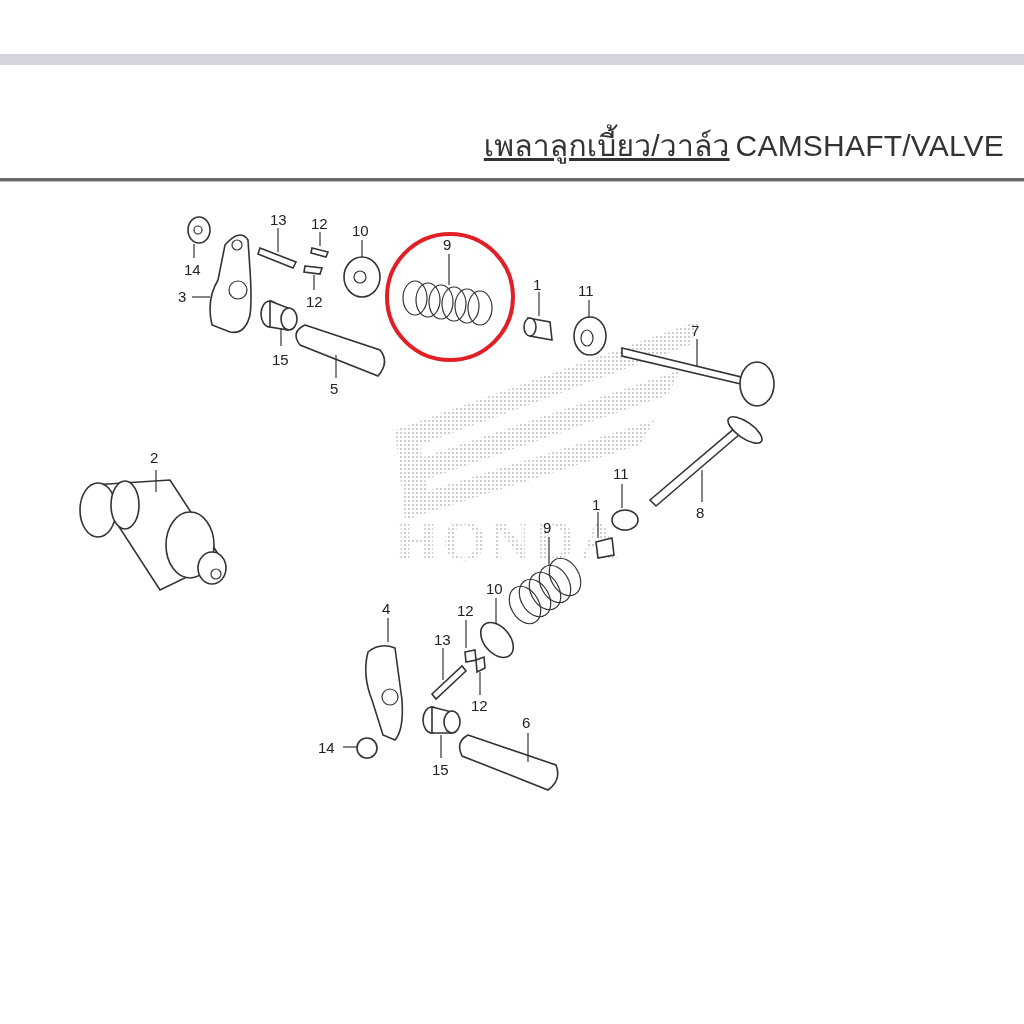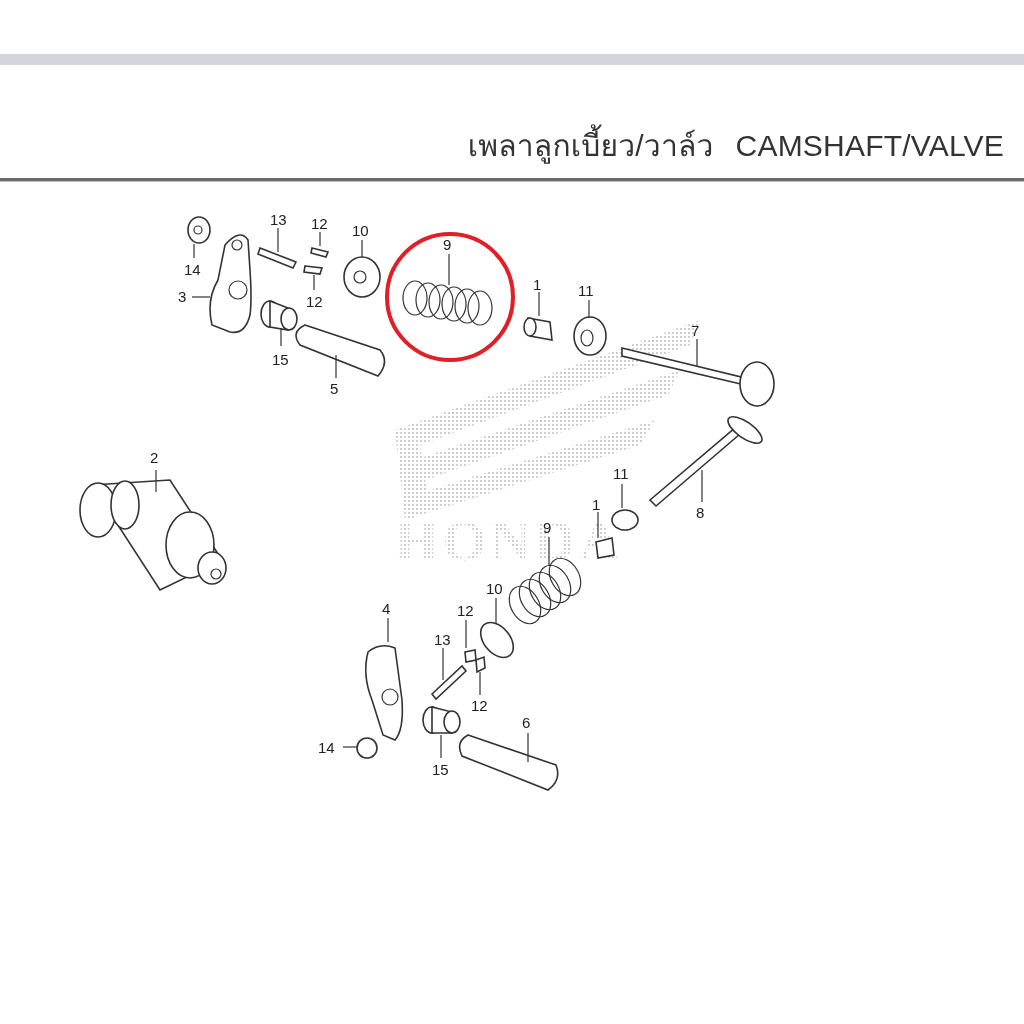--- a/index.html
+++ b/index.html
@@ -1,19 +1,19 @@
 <!DOCTYPE html>
 <html><head>
 <meta charset="utf-8">
 <style>
   html, body { margin:0; padding:0; background:#ffffff; }
   body { width:1024px; height:1024px; position:relative; overflow:hidden; font-family:"Liberation Sans", sans-serif; }
   .topbar { position:absolute; left:0; top:54px; width:1024px; height:11px; background:#d3d4de; }
   .title { position:absolute; right:20px; top:122px; font-size:30px; color:#333; letter-spacing:0.2px; white-space:nowrap; }
-  .title .th { margin-right:22px; }
+  .title .th { margin-right:6px;text-decoration:underline; }
   .rule { position:absolute; left:0; top:178px; width:1024px; height:3px; background:#6a6a6a; }
   .rule2 { position:absolute; left:0; top:181px; width:1024px; height:1px; background:#bdbdbd; }
   svg.diagram { position:absolute; left:0; top:0; }
   .lbl { font-family:"Liberation Sans", sans-serif; font-size:15px; fill:#222; }
   .part { fill:#fff; stroke:#333; stroke-width:1.6; }
   .thin { fill:none; stroke:#333; stroke-width:1.2; }
   .leader { stroke:#333; stroke-width:1.2; }
 </style>
 </head>
 <body>

